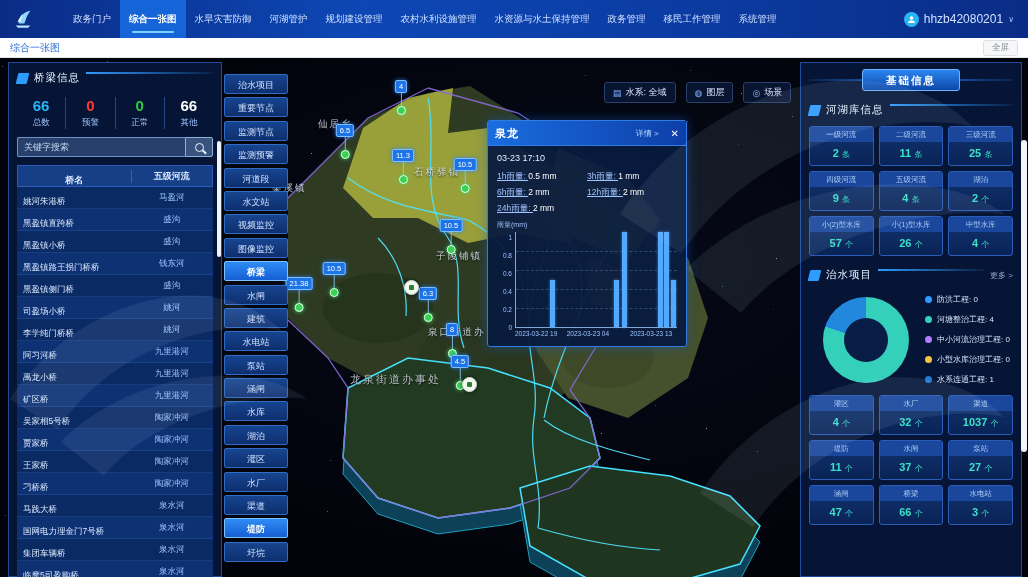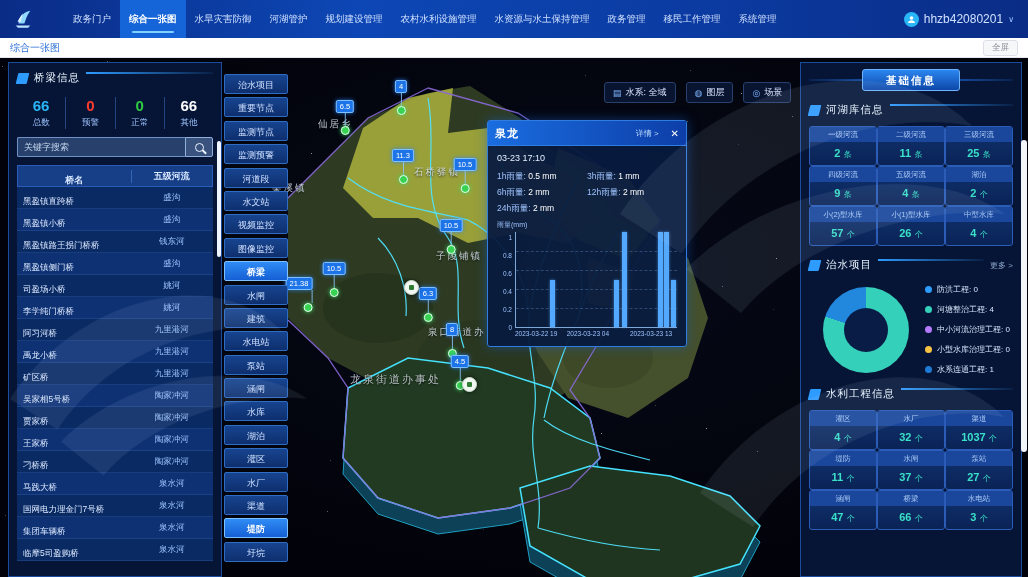--- a/index.html
+++ b/index.html
@@ -84,42 +84,42 @@
   .popup-head{height:24px;display:flex;align-items:center;background:linear-gradient(90deg,#1a6de0,#0d3ea8);
     border-bottom:1px solid #2f7de0;padding:0 7px;gap:6px;}
   .popup-title{color:#fff;font-size:11px;font-weight:bold;letter-spacing:1px;}
   .popup-detail{margin-left:auto;color:#bcdcff;font-size:8px;cursor:pointer;}
   .popup-close{color:#fff;font-size:10px;cursor:pointer;margin-left:6px;}
   .popup-body{padding:7px 9px 8px 9px;}
   .popup-time{color:#e4efff;font-size:9px;margin-bottom:5px;}
   #popup-metrics{display:flex;flex-wrap:wrap;}
   .metric{width:50%;font-size:8.5px;line-height:16px;white-space:nowrap;}
   .metric.full{width:100%;}
-  .metric .ml{color:#9fc3ff;}
+  .metric .ml{color:#9fc3ff;text-decoration:underline;}
   .metric .mv{color:#fff;}
   
   .chart{margin-top:4px;}
   .chart-ylab{color:#9fc3ff;font-size:7px;margin-bottom:2px;}
   .chart-area{display:flex;}
   .yticks{width:18px;display:flex;flex-direction:column;justify-content:space-between;align-items:flex-end;
     padding-right:3px;box-sizing:border-box;height:96px;}
   .yticks span{color:#9fc3ff;font-size:6.5px;line-height:6px;transform:translateY(3px);}
   .plot{position:relative;flex:1;height:96px;border-left:1px solid #7fa8d9;border-bottom:1px solid #7fa8d9;box-sizing:border-box;}
   .gridline{position:absolute;left:0;right:0;border-top:1px dashed rgba(130,170,230,.3);}
   .bar{position:absolute;bottom:0;width:5px;background:#53a8ff;box-shadow:0 0 3px rgba(90,170,255,.7);}
   .xticks{position:relative;height:10px;margin-left:18px;}
   .xtick{position:absolute;top:2px;color:#9fc3ff;font-size:6.5px;white-space:nowrap;}
   
   #right-panel{left:800px;top:62px;width:222px;bottom:0;padding:0 8px;}
   .rp-topline{position:absolute;left:8px;right:8px;top:16px;height:2px;background:linear-gradient(90deg,rgba(30,110,220,.15),#1e6ede,rgba(30,110,220,.15));}
   .base-btn{position:relative;display:block;margin:6px auto 0 auto;width:96px;height:20px;line-height:20px;text-align:center;
     background:linear-gradient(180deg,#2b86f0,#0d47a8);border:1px solid #6fb3ff;border-radius:3px;color:#fff;
     font-size:10.5px;font-weight:bold;letter-spacing:2px;cursor:pointer;z-index:2;}
   .rp-sec{margin-top:10px;}
-  .grid3{display:grid;grid-template-columns:1fr 1fr 1fr;margin-top:7px;}
+  .grid3{display:grid;grid-template-columns:1fr 1fr 1fr;gap:5px;margin-top:7px;}
   .card{background:linear-gradient(180deg,#11336f,#0a2356);border:1px solid #2a5cb8;border-radius:3px;overflow:hidden;cursor:pointer;}
   .card .lbl{background:#1a479c;color:#aecdf7;font-size:7.5px;text-align:center;padding:2.5px 1px;white-space:nowrap;overflow:hidden;}
   .card .val{color:#3ae0c8;font-size:11px;font-weight:bold;text-align:center;padding:5px 0 5px 0;}
   .card .val .u{font-size:8px;font-weight:normal;margin-left:1px;}
   .proj-head-extra{margin-left:auto;color:#8fa8cc;font-size:8px;cursor:pointer;}
   .proj-body{display:flex;margin-top:10px;align-items:center;}
   .donut{width:86px;height:86px;border-radius:50%;position:relative;margin-left:14px;flex:none;}
   .donut::after{content:"";position:absolute;inset:21px;background:#081c45;border-radius:50%;}
   #projects-legend{margin-left:16px;display:flex;flex-direction:column;gap:9px;}
   .leg{display:flex;align-items:center;gap:5px;color:#d5e4fa;font-size:8px;white-space:nowrap;}
@@ -316,20 +316,24 @@
     <span class="search-btn">
         <span class="mag"></span>
       </span>
   </div>
   <div class="t-head" id="t-head">
       <div class="c c1">桥名</div>
       <div class="c c2">五级河流</div>
     </div>
   <div id="bridge-rows">
       <div class="t-row">
+        <div class="c1">姚河朱港桥</div>
+        <div class="c2">马盈河</div>
+      </div>
+      <div class="t-row">
         <div class="c1">黑盈镇直跨桥</div>
         <div class="c2">盛沟</div>
       </div>
       <div class="t-row">
         <div class="c1">黑盈镇小桥</div>
         <div class="c2">盛沟</div>
       </div>
       <div class="t-row">
         <div class="c1">黑盈镇路王拐门桥桥</div>
         <div class="c2">钱东河</div>
@@ -439,21 +443,21 @@
     <div class="town" style="left: 436px; top: 250px;">子陵铺镇</div>
     <div class="town" style="left: 428px; top: 326px;">泉口街道办</div>
     <div class="town big" style="left: 350px; top: 372px;">龙泉街道办事处</div>
   </div>
 <div id="map-markers">
     <div class="marker" style="left: 401px; top: 80px;">
       <span class="badge">4</span>
       <span class="stem"></span>
       <span class="dot"></span>
     </div>
-    <div class="marker" style="left: 345px; top: 100px;">
+    <div class="marker" style="left: 345px; top: 124px;">
       <span class="badge">6.5</span>
       <span class="stem"></span>
       <span class="dot"></span>
     </div>
     <div class="marker" style="left: 403px; top: 149px;">
       <span class="badge">11.3</span>
       <span class="stem"></span>
       <span class="dot"></span>
     </div>
     <div class="marker" style="left: 465px; top: 158px;">
@@ -464,21 +468,21 @@
     <div class="marker" style="left: 451px; top: 219px;">
       <span class="badge">10.5</span>
       <span class="stem"></span>
       <span class="dot"></span>
     </div>
     <div class="marker" style="left: 334px; top: 262px;">
       <span class="badge">10.5</span>
       <span class="stem"></span>
       <span class="dot"></span>
     </div>
-    <div class="marker" style="left: 299px; top: 277px; align-items: flex-end;">
+    <div class="marker" style="left: 299px; top: 277px;">
       <span class="badge">21.38</span>
       <span class="stem"></span>
       <span class="dot"></span>
     </div>
     <div class="marker" style="left: 428px; top: 287px;">
       <span class="badge">6.3</span>
       <span class="stem"></span>
       <span class="dot"></span>
     </div>
     <div class="marker" style="left: 452px; top: 323px;">
@@ -625,25 +629,20 @@
           </div>
           <div class="leg">
             <span class="dot" style="background: rgb(31, 122, 212);"></span>
             <span>水系连通工程: 1</span>
           </div>
         </div>
     </div>
   </div>
 
   <div class="rp-sec">
-    <div class="sec-h">
-      <span class="quad"></span>
-      <span class="t">水利工程信息</span>
-      <span class="line"></span>
-    </div>
     <div class="grid3" id="facilities-grid">
         <div class="card">
           <div class="lbl">灌区</div>
           <div class="val">4<span class="u"> 个</span></div>
         </div>
         <div class="card">
           <div class="lbl">水厂</div>
           <div class="val">32<span class="u"> 个</span></div>
         </div>
         <div class="card">

